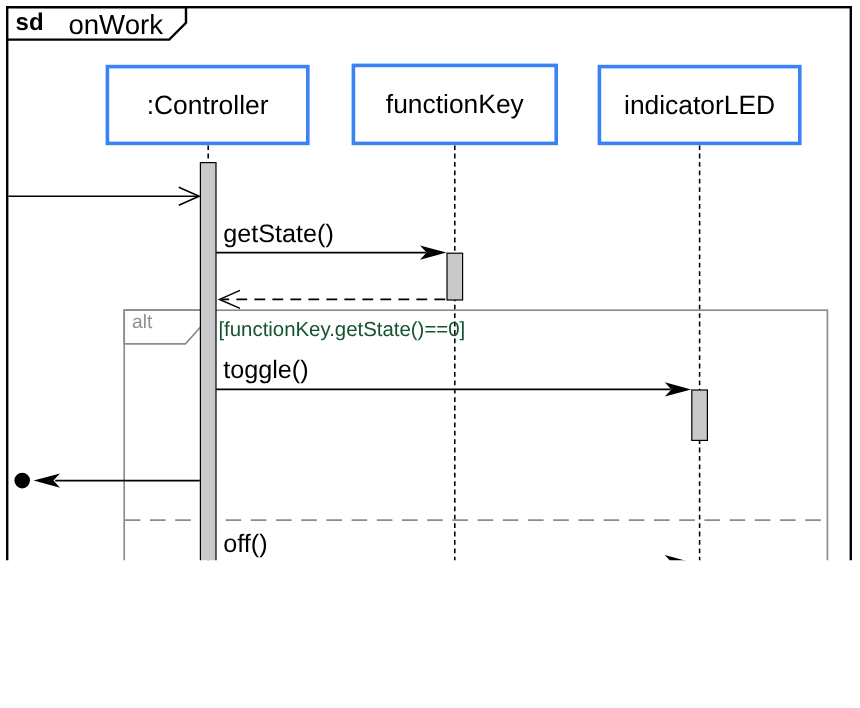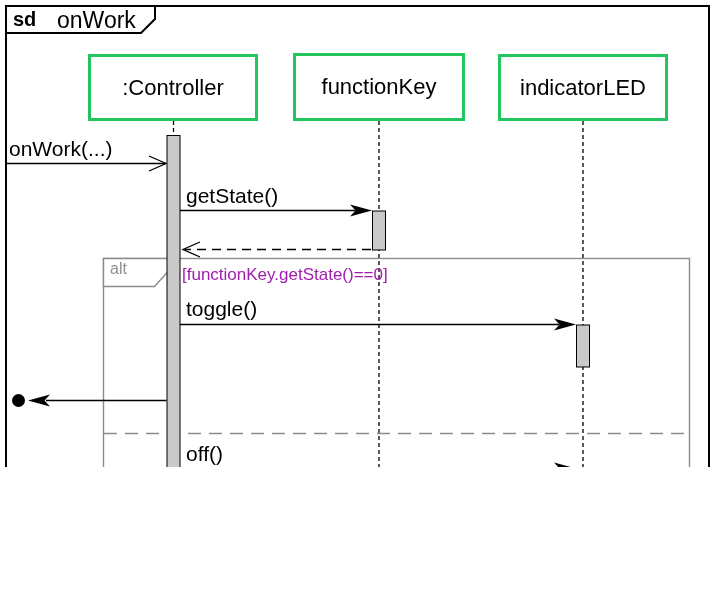--- a/index.html
+++ b/index.html
@@ -15,27 +15,27 @@
   .frag-pent{fill:#fff;stroke:#8c8c8c;stroke-width:1.4;}
   .divider{fill:none;stroke:#8c8c8c;stroke-width:1.4;stroke-dasharray:13 8;}
   .mline{fill:none;stroke:#000;stroke-width:1.3;}
   .mline-dashed{fill:none;stroke:#000;stroke-width:1.3;stroke-dasharray:9 6;}
   .ah-fill{fill:#000;stroke:none;}
   .ah-open{fill:none;stroke:#000;stroke-width:1.3;stroke-linejoin:miter;}
   .act{fill:#c9c9c9;stroke:#000;stroke-width:1;}
 
   
   .label{position:absolute;white-space:nowrap;color:#000;line-height:1.1;}
-  .head{position:absolute;box-sizing:border-box;background:#fff;border:3px solid #22c55e;
+  .head{position:absolute;box-sizing:border-box;background:#fff;border:3px solid #3b82f6;
         display:flex;align-items:center;justify-content:center;font-size:22px;color:#000;}
   .msg{font-size:21px;}
   .frame-kw{left:13px;top:8px;font-size:20px;font-weight:bold;}
   .frame-title{left:57px;top:8px;font-size:23px;}
   .alt-op{left:110px;top:260px;font-size:16px;color:#8f8f8f;}
-  .guard{left:182px;top:266px;font-size:17px;color:#a21caf;}
+  .guard{left:182px;top:266px;font-size:17px;color:#14532d;}
 
   .head-controller{left:88px;top:54px;width:170px;height:67px;}
   .head-functionkey{left:293px;top:53px;width:172px;height:68px;}
   .head-indicatorled{left:498px;top:54px;width:170px;height:67px;}
 
   .lbl-onwork{left:9px;top:137px;}
   .lbl-getstate{left:186px;top:184px;}
   .lbl-toggle{left:186px;top:297px;}
   .lbl-waitms{left:59px;top:374px;}
   .lbl-off{left:186px;top:442px;}
@@ -92,18 +92,17 @@
   <div class="head head-indicatorled">
     <span class="head-label">indicatorLED</span>
   </div>
   <div class="head head-functionkey">
     <span class="head-label">functionKey</span>
   </div>
 
   <div class="label alt-op">alt</div>
   <div class="label guard">[functionKey.getState()==0]</div>
 
-  <div class="label msg lbl-onwork">onWork(...)</div>
   <div class="label msg lbl-getstate">getState()</div>
   <div class="label msg lbl-toggle">toggle()</div>
   <div class="label msg lbl-off">off()</div>
 
 </div>
 
 </body></html>

